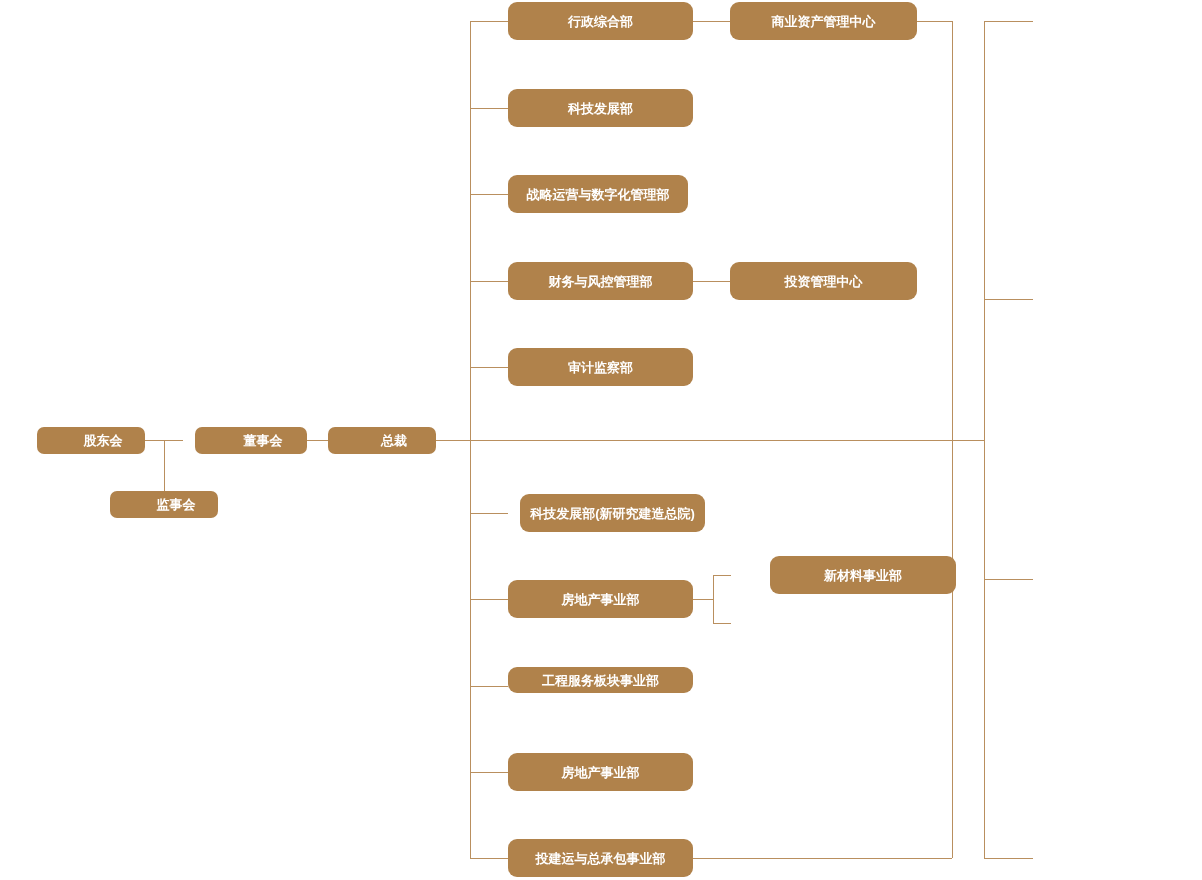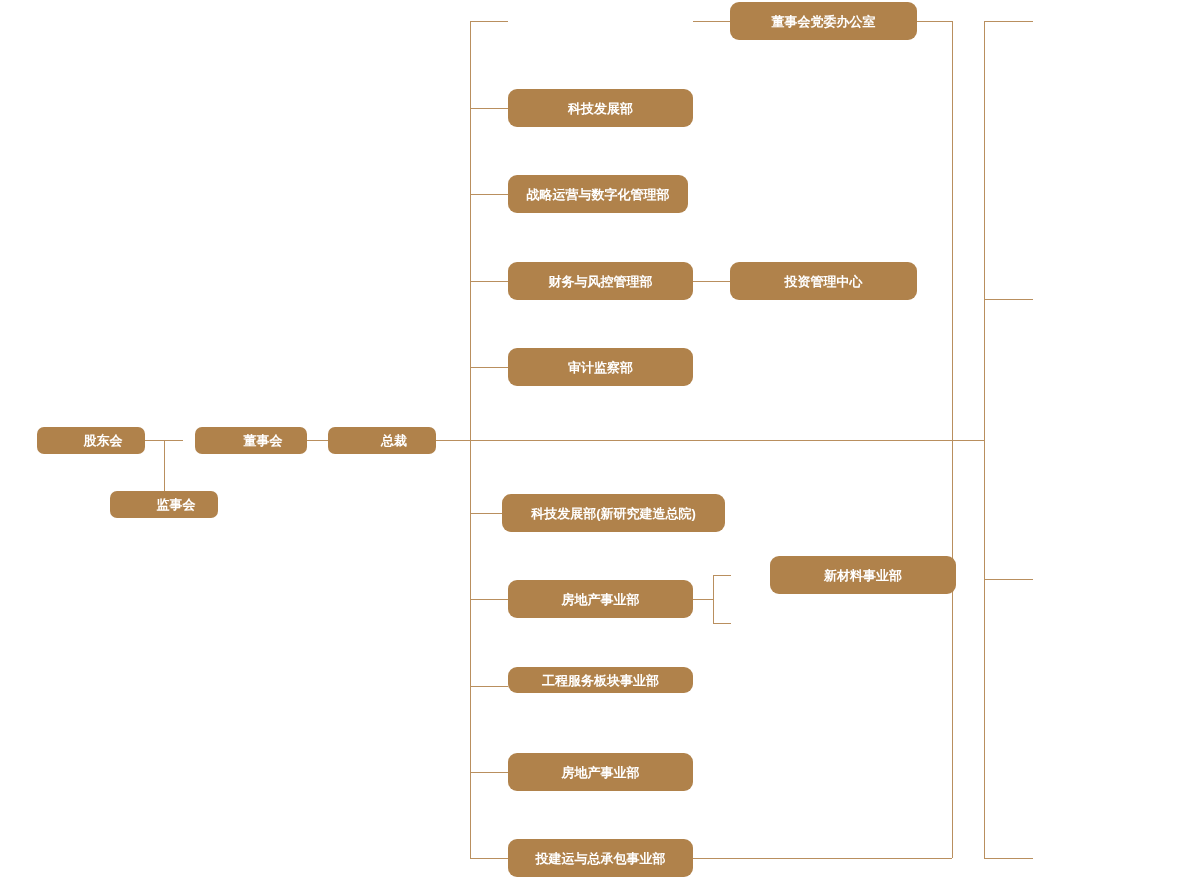--- a/index.html
+++ b/index.html
@@ -78,27 +78,28 @@
   <div class="line h" style="left:984px;top:21px;width:49px"></div>
   <div class="line h" style="left:984px;top:299px;width:49px"></div>
   <div class="line h" style="left:984px;top:579px;width:49px"></div>
   <div class="line h" style="left:984px;top:858px;width:49px"></div>
 
   <div class="node small" style="left:37px;top:427px;width:108px;height:27px">股东会</div>
   <div class="node small" style="left:110px;top:491px;width:108px;height:27px">监事会</div>
   <div class="node small" style="left:195px;top:427px;width:112px;height:27px">董事会</div>
   <div class="node small" style="left:328px;top:427px;width:108px;height:27px">总裁</div>
 
+  <div class="node" style="left:508px;top:2px;width:185px;height:38px">行政综合部</div>
   <div class="node" style="left:508px;top:89px;width:185px;height:38px">科技发展部</div>
   <div class="node" style="left:508px;top:175px;width:180px;height:38px">战略运营与数字化管理部</div>
   <div class="node" style="left:508px;top:262px;width:185px;height:38px">财务与风控管理部</div>
   <div class="node" style="left:508px;top:348px;width:185px;height:38px">审计监察部</div>
-  <div class="node" style="left:502px;top:494px;width:223px;height:38px">科技发展部(新研究建造总院)</div>
+  <div class="node" style="left:520px;top:494px;width:185px;height:38px">科技发展部(新研究建造总院)</div>
   <div class="node" style="left:508px;top:580px;width:185px;height:38px">房地产事业部</div>
   <div class="node" style="left:508px;top:667px;width:185px;height:26px">工程服务板块事业部</div>
   <div class="node" style="left:508px;top:753px;width:185px;height:38px">房地产事业部</div>
   <div class="node" style="left:508px;top:839px;width:185px;height:38px">投建运与总承包事业部</div>
 
-  <div class="node" style="left:730px;top:2px;width:187px;height:38px">董事会党委办公室</div>
+  <div class="node" style="left:730px;top:2px;width:187px;height:38px">商业资产管理中心</div>
   <div class="node" style="left:730px;top:262px;width:187px;height:38px">投资管理中心</div>
   <div class="node" style="left:770px;top:556px;width:186px;height:38px">新材料事业部</div>
 
 </div>
 
 </body></html>

